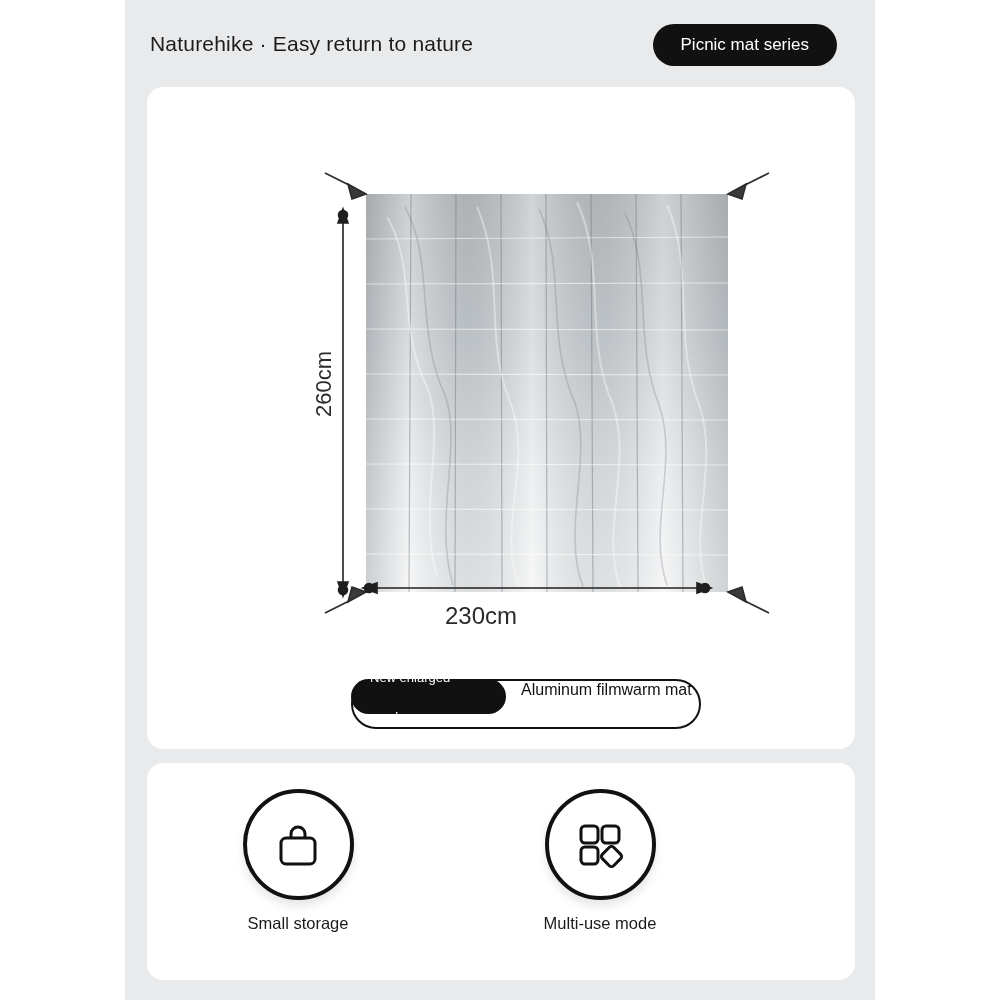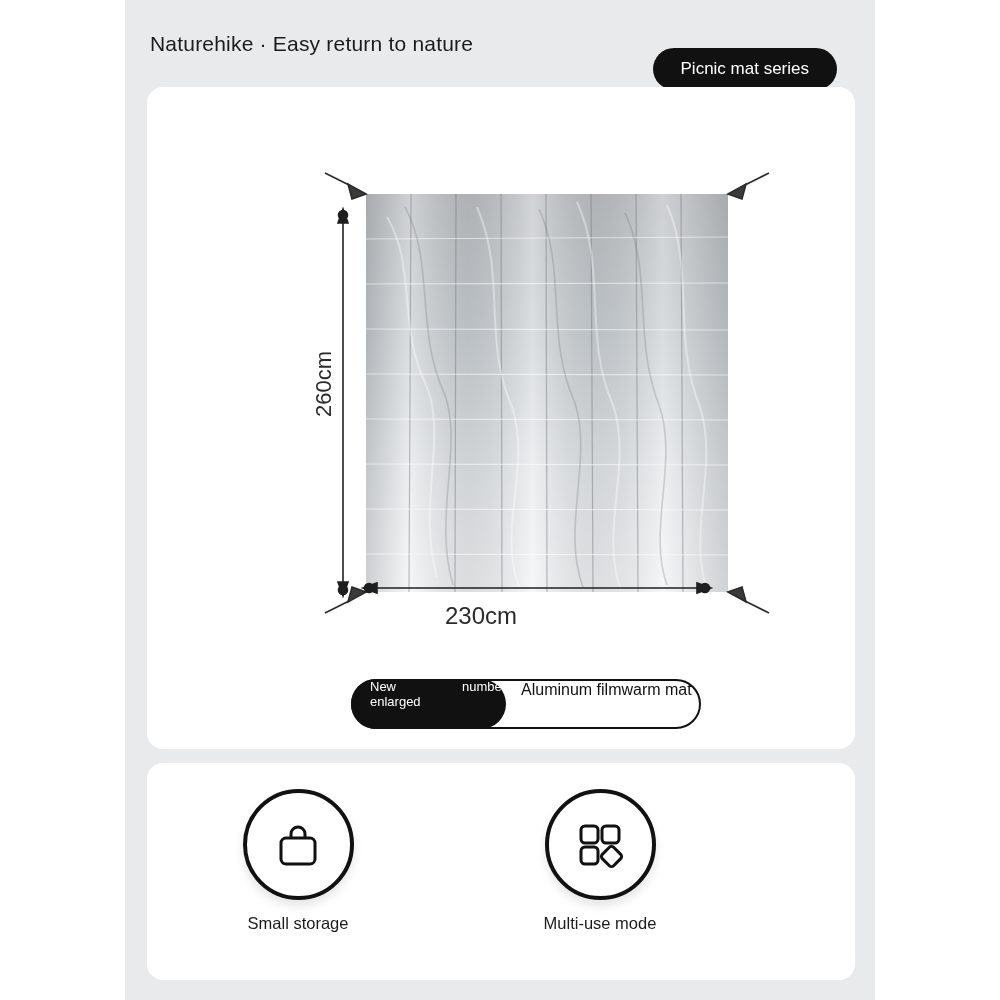--- a/index.html
+++ b/index.html
@@ -47,21 +47,20 @@
   .series-pill {
     position: absolute;
     right: 13px;
     top: 4px;
     background: #111111;
     color: #ffffff;
     border-radius: 22px;
     padding: 11px 28px;
     font-size: 17px;
     white-space: nowrap;
-    margin-top: 24px;
   }
   
   .card-main {
     position: absolute;
     left: 22px;
     top: 87px;
     width: 708px;
     height: 662px;
     background: #ffffff;
     border-radius: 16px;
@@ -102,26 +101,26 @@
     border: 2px solid #111111;
     border-radius: 25px;
     background: #ffffff;
     box-sizing: border-box;
   }
   .tag-dark {
     position: absolute;
     left: -2px;
     top: -2px;
     width: 155px;
-    height: 50px;
+    height: 35px;
     background: #111111;
     border-radius: 25px;
     box-sizing: border-box;
     display: flex;
-    flex-direction: row;
+    flex-direction: column;
     justify-content: center;
     padding-left: 19px;
     gap: 24px;
   }
   .tag-dark span {
     color: #ffffff;
     font-size: 13px;
     line-height: 15px;
   }
   .tag-light {

